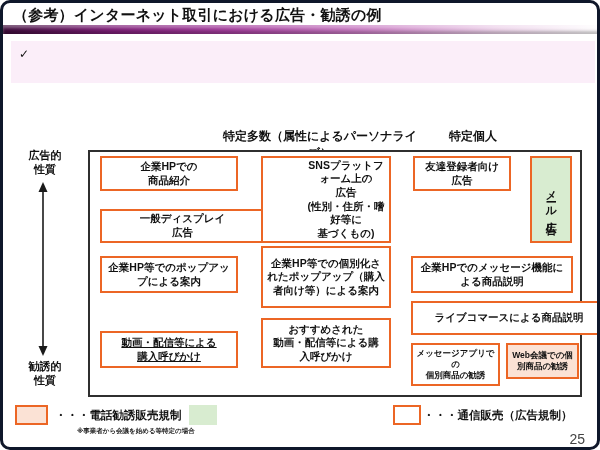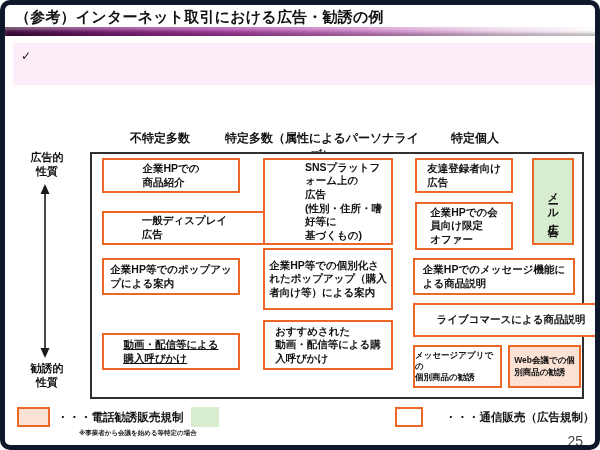--- a/index.html
+++ b/index.html
@@ -1,18 +1,18 @@
 <!DOCTYPE html>
 <html><head>
 <meta charset="utf-8">
 <style>
   html,body{margin:0;padding:0;background:#fff;}
   .slide{
     position:relative;width:600px;height:450px;box-sizing:border-box;
-    background:#fff;border:5px solid #0f172a;border-radius:10px;overflow:hidden;
+    background:#fff;border:3px solid #0f172a;border-radius:10px;overflow:hidden;
     font-family:"Liberation Sans","DejaVu Sans",sans-serif;color:#111;
   }
   .title{position:absolute;left:10px;top:3px;font-size:15px;font-weight:bold;letter-spacing:0.2px;}
   .title-bar{
     position:absolute;left:0;top:22px;width:600px;height:9px;
     background:linear-gradient(to right,#3f0d3c 0%,#7e1f78 18%,#a53f9e 38%,#ca7fc4 60%,#edd3ea 82%,#ffffff 100%);
     box-shadow:inset 0 3px 3px rgba(255,255,255,0.35), inset 0 -3px 3px rgba(0,0,0,0.25);
   }
   .summary{
     position:absolute;left:8px;top:38px;width:584px;height:42px;box-sizing:border-box;
@@ -24,62 +24,61 @@
   .ch1{left:100px;width:110px;}
   .ch2{left:210px;width:214px;}
   .ch3{left:420px;width:100px;}
   .axis-label{position:absolute;left:12px;width:60px;text-align:center;font-size:11px;font-weight:bold;line-height:1.3;white-space:pre-line;}
   .axis-top{top:145px;}
   .axis-bottom{top:356px;}
   .axis-arrow{position:absolute;left:34px;top:179px;}
   .diagram{position:absolute;left:85px;top:147px;width:494px;height:247px;box-sizing:border-box;border:2px solid #2f2f2f;background:#fff;}
   .obox{
     position:absolute;box-sizing:border-box;border:2px solid #ec6625;background:#fff;
-    display:flex;align-items:center;justify-content:center;text-align:left;
+    display:flex;align-items:center;justify-content:center;text-align:center;
     font-size:10.5px;font-weight:bold;line-height:1.3;white-space:pre-line;
   }
   .b1{left:97px;top:153px;width:138px;height:35px;}
   .b2{left:97px;top:206px;width:165px;height:34px;}
   .b3{left:97px;top:253px;width:138px;height:37px;}
   .b4{left:97px;top:328px;width:138px;height:37px;text-decoration:underline;}
   .b5{left:258px;top:153px;width:130px;height:87px;padding-left:40px;}
   .b6{left:258px;top:243px;width:130px;height:62px;}
   .b7{left:258px;top:315px;width:130px;height:50px;}
   .b8{left:410px;top:153px;width:98px;height:35px;}
   .b9{left:410px;top:197px;width:98px;height:48px;}
   .b10{left:527px;top:153px;width:42px;height:87px;background:#d8ecd0;}
   .b10 .vtext{writing-mode:vertical-rl;font-size:11px;font-weight:bold;letter-spacing:2px;}
   .b11{left:408px;top:253px;width:162px;height:37px;}
   .b12{left:408px;top:298px;width:196px;height:34px;}
   .b13{left:408px;top:340px;width:89px;height:43px;font-size:8.5px;}
-  .b14{left:503px;top:340px;width:73px;height:43px;font-size:8.5px;background:#fbe2d5;}
+  .b14{left:503px;top:340px;width:73px;height:36px;font-size:8.5px;background:#fbe2d5;}
   .legend-swatch{position:absolute;box-sizing:border-box;}
   .sw1{left:12px;top:402px;width:33px;height:20px;background:#fbe2d5;border:2px solid #ec6625;}
   .sw2{left:186px;top:402px;width:28px;height:20px;background:#d8ecd0;}
   .sw3{left:390px;top:402px;width:28px;height:20px;background:#fff;border:2px solid #ec6625;}
   .legend-label{position:absolute;top:405px;font-size:11.5px;font-weight:bold;}
   .lt1{left:52px;}
   .lt2{left:222px;}
-  .lt3{left:440px;}
+  .lt3{left:420px;}
   .legend-note{position:absolute;left:74px;top:424px;font-size:6.5px;font-weight:bold;color:#222;}
   .page-number{position:absolute;right:12px;top:428px;font-size:14px;color:#444;}
 </style>
 </head>
 <body>
 
 <div class="slide">
 
   <div class="title">（参考）インターネット取引における広告・勧誘の例</div>
   <div class="title-bar"></div>
 
   <div class="summary">
     <span class="check">✓</span>
   </div>
 
-  <div class="colhead ch1">不特定多数</div>
   <div class="colhead ch2">特定多数（属性によるパーソナライズ）</div>
   <div class="colhead ch3">特定個人</div>
 
   <div class="axis-label axis-top">広告的
 性質</div>
   <svg class="axis-arrow" width="12" height="174" viewBox="0 0 12 174">
     <line x1="6" y1="9" x2="6" y2="165" stroke="#1a1a1a" stroke-width="1.6"></line>
     <polygon points="6,0 1.5,10 10.5,10" fill="#1a1a1a"></polygon>
     <polygon points="6,174 1.5,164 10.5,164" fill="#1a1a1a"></polygon>
   </svg>
@@ -101,23 +100,20 @@
 (性別・住所・嗜好等に
 基づくもの)</div>
   <div class="obox b6">企業HP等での個別化さ
 れたポップアップ（購入
 者向け等）による案内</div>
   <div class="obox b7">おすすめされた
 動画・配信等による購
 入呼びかけ</div>
   <div class="obox b8">友達登録者向け
 広告</div>
-  <div class="obox b9">企業HPでの会
-員向け限定
-オファー</div>
   <div class="obox b10">
     <span class="vtext">メール広告</span>
   </div>
   <div class="obox b11">企業HPでのメッセージ機能に
 よる商品説明</div>
   <div class="obox b12">ライブコマースによる商品説明</div>
   <div class="obox b13">メッセージアプリでの
 個別商品の勧誘</div>
   <div class="obox b14">Web会議での個
 別商品の勧誘</div>

